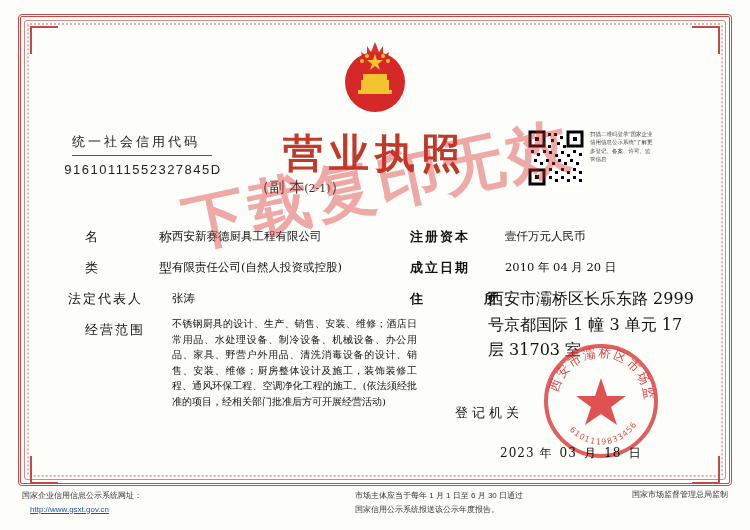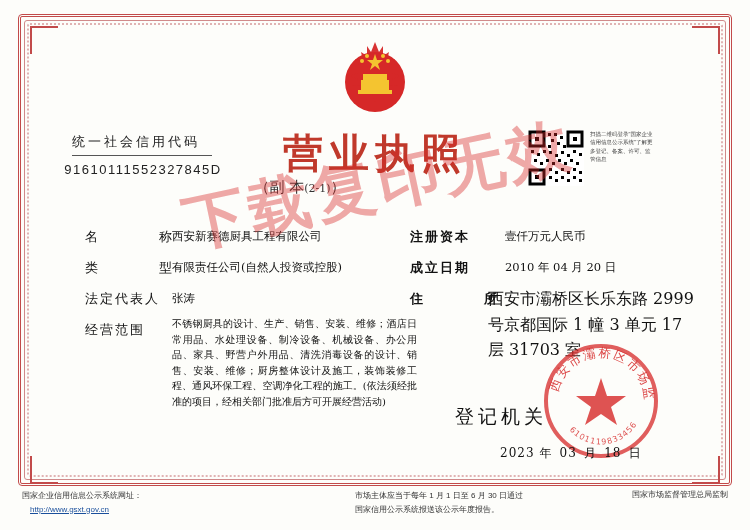--- a/index.html
+++ b/index.html
@@ -138,21 +138,21 @@
   .field-value {
     position: absolute;
     font-size: 11.5px;
     color: #111;
     font-family: "DejaVu Serif", serif;
   }
   .lbl-name   { left: 85px;  top: 228px; }
   .val-name   { left: 172px; top: 229px; }
   .lbl-type   { left: 85px;  top: 259px; }
   .val-type   { left: 172px; top: 260px; }
-  .lbl-rep    { left: 85px;  top: 290px; letter-spacing: 2px; }
+  .lbl-rep    { left: 68px;  top: 290px; letter-spacing: 2px; }
   .val-rep    { left: 172px; top: 291px; }
   .lbl-scope  { left: 85px;  top: 321px; letter-spacing: 2px; }
   .val-scope  {
     left: 172px;
     top: 316px;
     width: 245px;
     line-height: 1.55;
     font-size: 10px;
     text-align: justify;
   }
@@ -165,21 +165,21 @@
     left: 488px;
     top: 286px;
     width: 215px;
     font-size: 16px;
     line-height: 1.6;
   }
   .lbl-registry {
     position: absolute;
     left: 455px;
     top: 404px;
-    font-size: 19px;
+    font-size: 13px;
     letter-spacing: 4px;
     color: #111;
     font-family: "DejaVu Serif", serif;
   }
   
   .date-line {
     position: absolute;
     left: 500px;
     top: 445px;
     font-size: 12px;

